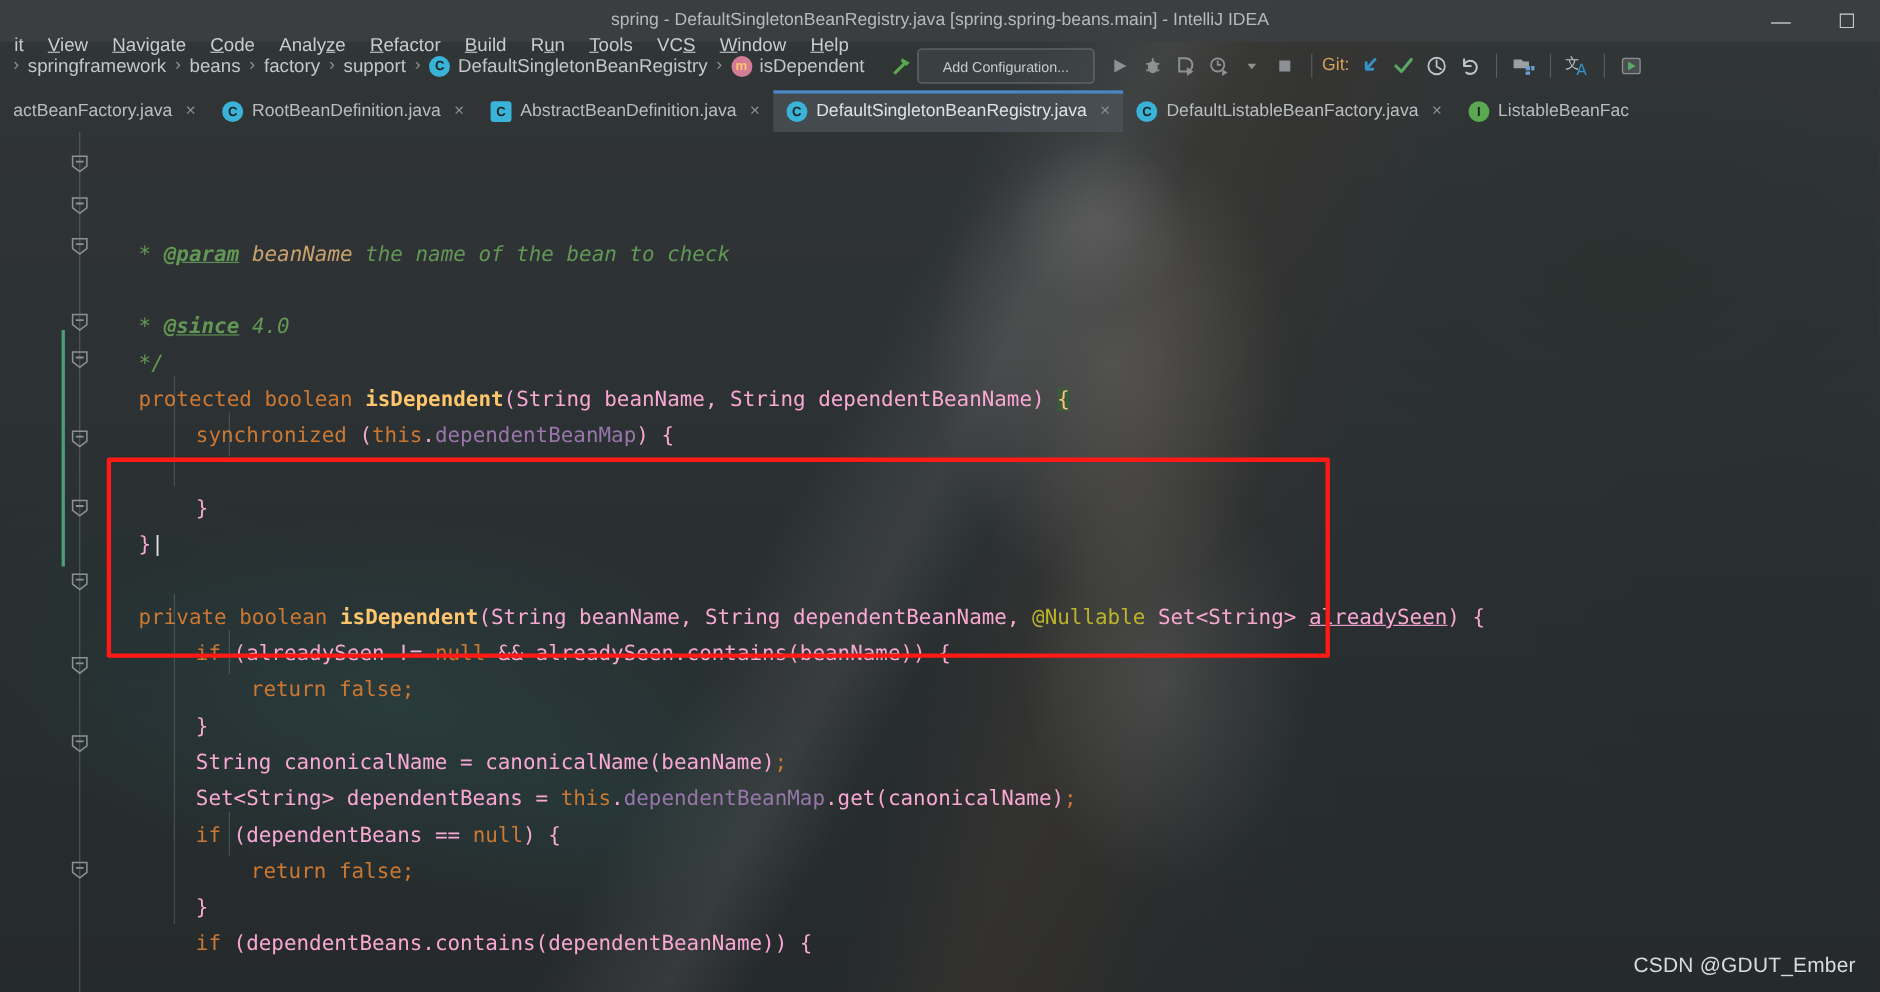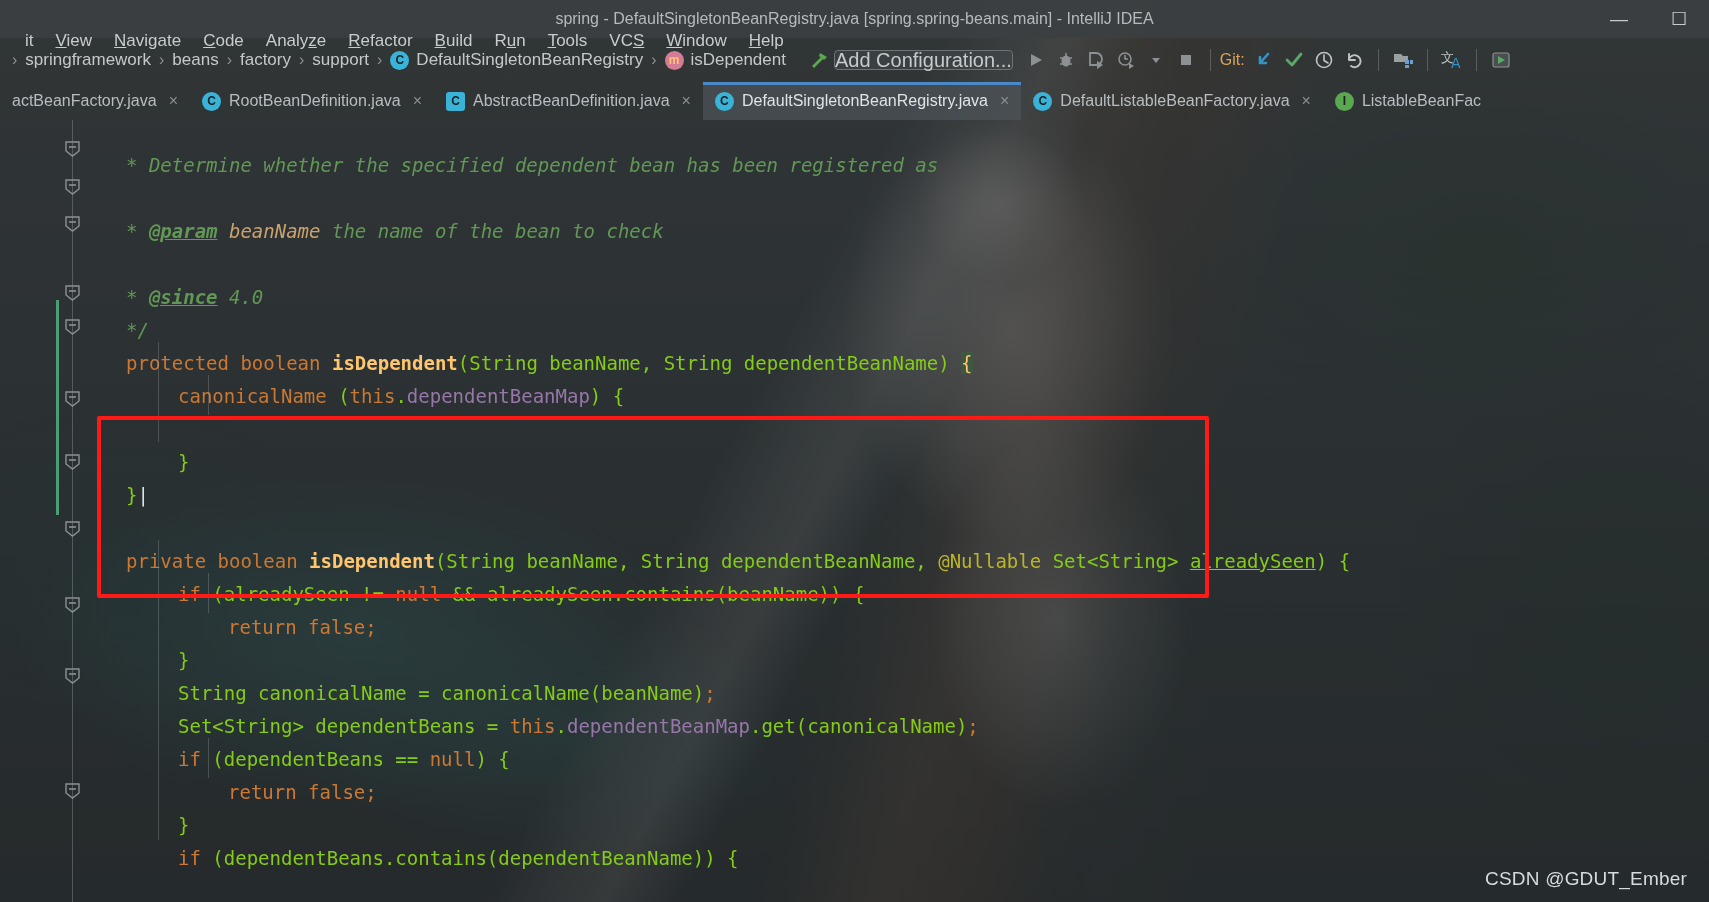--- a/index.html
+++ b/index.html
@@ -35,21 +35,21 @@
   }
   
   #scrim { position: absolute; inset: 0; background: rgba(34,38,40,0.60); }
 
   
   .titlebar {
     position: absolute; left: 0; top: 0; width: 1709px; height: 38px;
     background: rgba(60,63,65,0.97);
     display: flex; align-items: center;
   }
-  .menu { display: flex; align-items: flex-end; padding-left: 14px; margin-top: 43px; }
+  .menu { display: flex; align-items: flex-end; padding-left: 2px; margin-top: 43px; }
   .menu-item {
     font-size: 17px; color: #c8ccce; padding: 4px 11px; white-space: nowrap;
   }
   .menu-item u { text-decoration: underline; }
   .title-text {
     position: absolute; left: 0; right: 0; text-align: center;
     font-size: 16px; color: #b6babc; pointer-events: none;
   }
   .win-btns {
     position: absolute; right: 0; top: 0; height: 38px;
@@ -73,22 +73,22 @@
   }
   .badge.cls { background: #3ab3d8; }
   .badge.mth { background: #d47b96; }
   .badge.iface { background: #5aa84f; }
   .badge.absclass { background: #3ab3d8; border-radius: 3px; }
 
   .tb-sep { width: 1px; height: 22px; background: #5a5e60; margin: 0 9px; }
   .tb-icon { width: 30px; height: 30px; display: flex; align-items: center;
     justify-content: center; color: #a9adb0; flex: none; }
   .add-config {
-    height: 20px; padding: 0 0; border: 1px solid #6e7375; border-radius: 4px;
-    display: flex; align-items: center; font-size: 20px; color: #c6cacc;
+    height: 32px; padding: 0 22px; border: 1px solid #6e7375; border-radius: 4px;
+    display: flex; align-items: center; font-size: 13px; color: #c6cacc;
     background: rgba(68,72,74,0.55); white-space: nowrap;
   }
   .git-label { font-size: 16px; color: #d6a35c; margin-right: 4px; }
 
   
   .tabs {
     position: absolute; left: 0; top: 82px; width: 1709px; height: 38px;
     display: flex; align-items: stretch; overflow: hidden;
   }
   .tab {
@@ -131,21 +131,21 @@
     font-size: 19px;
     line-height: 33px;
     white-space: pre;
   }
   .line { position: absolute; left: 0; width: 1709px; height: 33px; }
   .ln-body { position: absolute; left: 126px; }
 
   
   .kw   { color: #cc7832; }
   .mth  { color: #ffc66d; font-weight: bold; }
-  .pln  { color: #84cc16; }
+  .pln  { color: #f9a8d4; }
   .fld  { color: #9876aa; }
   .cmt  { color: #629755; font-style: italic; }
   .tag  { color: #629755; font-style: italic; text-decoration: underline; font-weight: bold; }
   .pnm  { color: #c9a26d; font-style: italic; }
   .ann  { color: #bbb529; }
   .semi { color: #cc7832; }
   .under { text-decoration: underline; }
   .hint {
     color: #8e9295; font-size: 15px; font-family: "Liberation Sans", sans-serif;
     background: rgba(110,114,116,0.30); border-radius: 3px; padding: 1px 4px;
@@ -415,38 +415,35 @@
       <div class="fold" style="top:660px">
           <svg width="21" height="21" viewBox="0 0 21 21">
             <path d="M4 4 h13 v9 l-6.5 5 L4 13 Z" fill="none" stroke="#8d9194" stroke-width="1.4"></path>
             <path d="M7 9 h7" stroke="#8d9194" stroke-width="1.6"></path>
           </svg>
         </div>
     </div>
 
     <div class="code">
 
-      <div class="line" style="top:-4px">
-        <span class="ln-body"><span class="cmt">* Determine whether the specified dependent bean has been registered as</span></span>
-      </div>
       <div class="line" style="top:62px">
         <span class="ln-body"><span class="cmt">* </span><span class="tag">@param</span><span class="cmt"> </span><span class="pnm">beanName</span><span class="cmt"> </span><span class="cmt">the name of the bean to check</span></span>
       </div>
       <div class="line" style="top:128px">
         <span class="ln-body"><span class="cmt">* </span><span class="tag">@since</span><span class="cmt"> </span><span class="cmt">4.0</span></span>
       </div>
       <div class="line" style="top:161px">
         <span class="ln-body"><span class="cmt">*/</span></span>
       </div>
 
       <div class="line" style="top:194px">
         <span class="ln-body"><span class="kw">protected</span><span class="pln"> </span><span class="kw">boolean</span><span class="pln"> </span><span class="mth">isDependent</span><span class="pln">(String beanName, String dependentBeanName) </span><span class="brace-hl">{</span></span>
       </div>
       <div class="line" style="top:227px">
-        <span class="ln-body" style="left:178px"><span class="kw">canonicalName</span><span class="pln"> (</span><span class="kw">this</span><span class="pln">.</span><span class="fld">dependentBeanMap</span><span class="pln">) {</span></span>
+        <span class="ln-body" style="left:178px"><span class="kw">synchronized</span><span class="pln"> (</span><span class="kw">this</span><span class="pln">.</span><span class="fld">dependentBeanMap</span><span class="pln">) {</span></span>
       </div>
       <div class="line" style="top:293px">
         <span class="ln-body" style="left:178px"><span class="pln">}</span></span>
       </div>
       <div class="line" style="top:326px">
         <span class="ln-body"><span class="pln">}</span><span style="color:#dfe3e6">|</span></span>
       </div>
 
       <div class="line" style="top:392px">
         <span class="ln-body"><span class="kw">private</span><span class="pln"> </span><span class="kw">boolean</span><span class="pln"> </span><span class="mth">isDependent</span><span class="pln">(String beanName, String dependentBeanName, </span><span class="ann">@Nullable</span><span class="pln"> Set&lt;String&gt; </span><span class="pln under">alreadySeen</span><span class="pln">) {</span></span>

